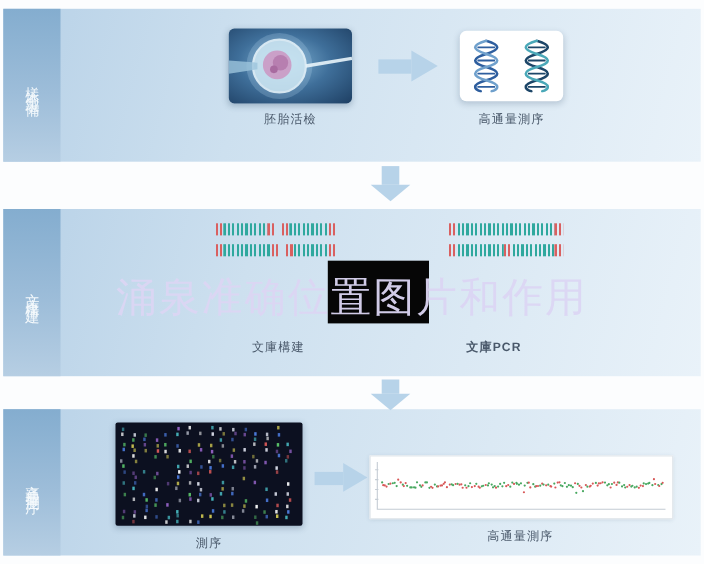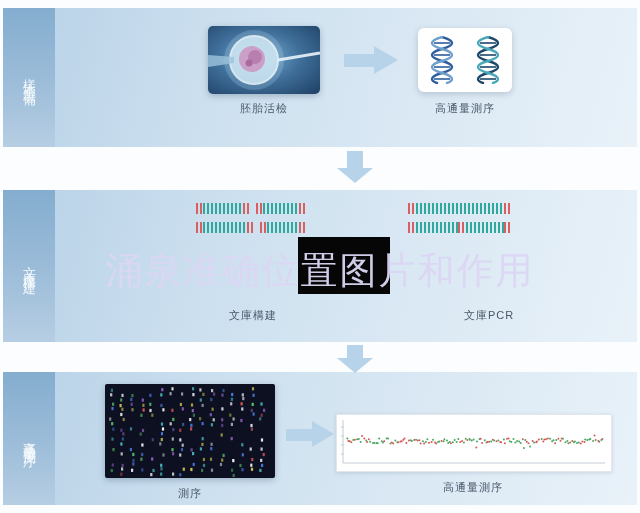--- a/index.html
+++ b/index.html
@@ -51,21 +51,21 @@
   .bar{position:absolute;height:11px;display:flex;gap:6px;}
   .frag{display:flex;height:100%;}
   .seg{height:100%;}
   .seg-t{background:repeating-linear-gradient(90deg,#2fa89e 0 2px,rgba(0,0,0,0) 2px 4px);}
   .seg-r{background:repeating-linear-gradient(90deg,#d96060 0 2px,rgba(0,0,0,0) 2px 4px);}
   .bars-a1{left:196px;top:203px;}
   .bars-a2{left:196px;top:222px;}
   .bars-b1{left:408px;top:203px;}
   .bars-b2{left:408px;top:222px;}
   .cap-adapter{left:196px;top:308px;width:114px;}
-  .cap-pcr{left:432px;top:308px;width:114px;}
+  .cap-pcr{left:392px;top:308px;width:114px;font-weight:bold;}
 
   
   .black-box{position:absolute;left:298px;top:237px;width:92px;height:57px;background:#060606;z-index:4;}
   .watermark{position:absolute;left:0;top:246px;width:640px;text-align:center;z-index:5;
     font-size:37px;font-weight:500;color:#dcd6f4;letter-spacing:2px;opacity:.95;}
 
   
   .seq-fig{position:absolute;left:105px;top:384px;width:170px;height:94px;background:#0c1020;
     border-radius:2px;box-shadow:0 2px 6px rgba(35,65,95,.3);overflow:hidden;}
   .cap-seq{left:105px;top:486px;width:170px;text-align:center;}

